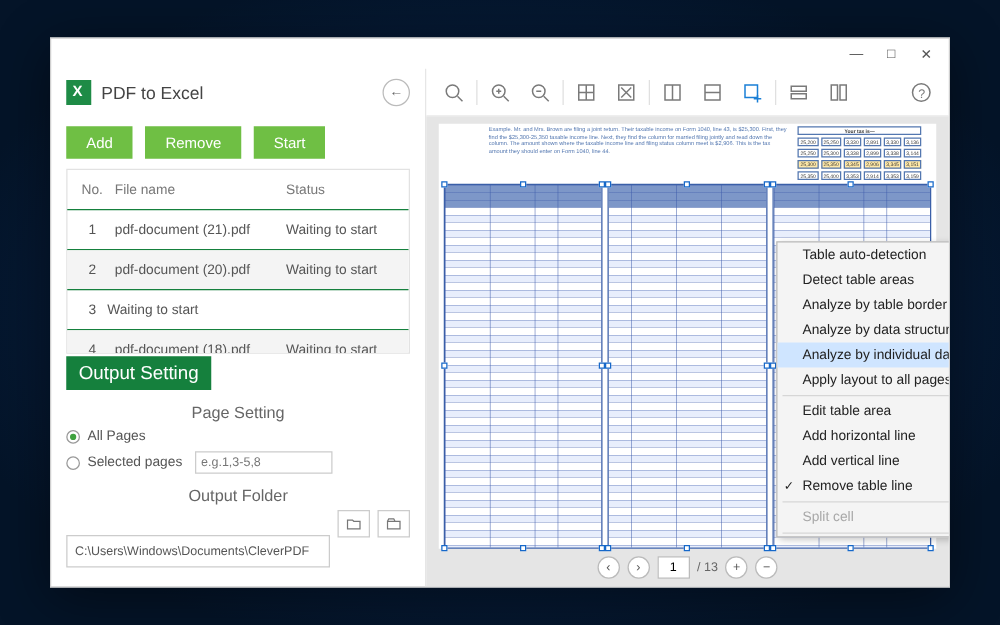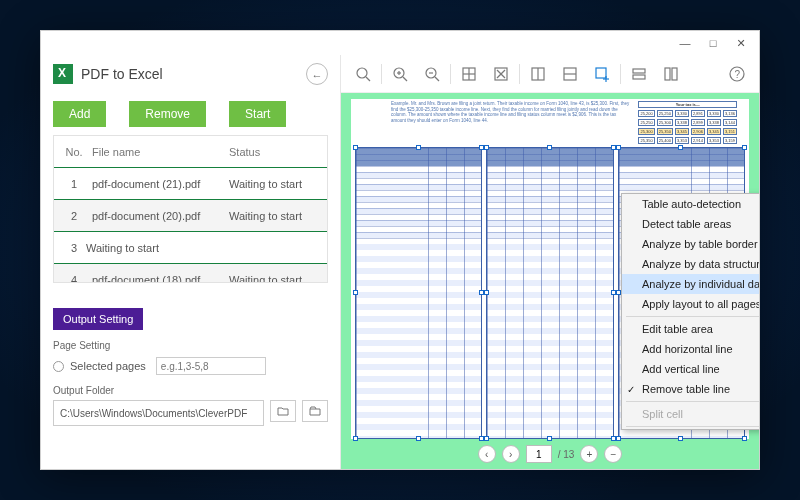--- a/index.html
+++ b/index.html
@@ -8,45 +8,45 @@
   .window { width: 720px; height: 440px; background: #fff; border: 1px solid #cfcfcf; box-shadow: 0 8px 40px rgba(0,0,0,.45); display: flex; flex-direction: column; }
   .titlebar { height: 24px; display: flex; justify-content: flex-end; align-items: center; padding: 0 4px; }
   .titlebar .tb-btn { width: 28px; height: 20px; display: flex; align-items: center; justify-content: center; font-size: 11px; color: #555; cursor: pointer; }
   .content { flex: 1; display: flex; min-height: 0; }
   .left { width: 300px; border-right: 1px solid #e6e6e6; display: flex; flex-direction: column; padding: 0 12px 12px 12px; }
   .brand { display: flex; align-items: center; height: 38px; gap: 8px; justify-content: flex-end; }
   .brand .logo { width: 20px; height: 20px; background: #1e8b46; position: relative; }
   .brand .logo::after { content: "X"; color:#fff; font-size:12px; font-weight:bold; position:absolute; left:5px; top:2px;}
   .brand .title { font-size: 14px; color: #444; }
   .brand .back { margin-left: auto; width: 22px; height: 22px; border: 1px solid #bbb; border-radius: 50%; display:flex; align-items:center; justify-content:center; font-size:11px; color:#666; cursor:pointer;}
-  .btnrow { display: flex; gap: 23px; margin: 8px 0; }
+  .btnrow { display: flex; gap: 10px; margin: 8px 0; }
   .btn { flex: none; background: #6fbf44; color: #fff; border: none; padding: 6px 16px; font-size: 12px; cursor: pointer; }
   .filelist { border: 1px solid #e2e2e2; height: 148px; overflow-y: auto; }
   .flhead, .flrow { display: flex; align-items: center; font-size: 11px; color: #555; padding: 0 8px; height: 32px; border-bottom: 1px solid #15803d; }
   .flhead { color:#777; font-weight:500; }
   .col-no { width: 24px; text-align: center; }
   .col-name { flex: 1; padding-left: 6px; }
   .col-status { width: 90px; }
   .flrow.alt { background: #f4f4f4; }
-  .out-btn { background:#4c1d95; color:#fff; border:none; padding:5px 10px; font-size:11px; margin-top:25px; align-self:flex-start; cursor:pointer; }
-  .section { margin-top: 10px; font-size: 10px; color:#666; }
+  .out-btn { background:#15803d; color:#fff; border:none; padding:5px 10px; font-size:15px; margin-top:2px; align-self:flex-start; cursor:pointer; }
+  .section { margin-top: 10px; font-size: 13px; color:#666;text-align:center; }
   .radio-row { display:flex; align-items:center; gap:6px; margin-top:6px; font-size:11px; color:#555; }
   .radio { width:11px; height:11px; border:1px solid #999; border-radius:50%; display:inline-flex; align-items:center; justify-content:center;}
   .radio.checked::after { content:""; width:5px; height:5px; background:#3fa23f; border-radius:50%; }
   .sp-input { margin-left:4px; border:1px solid #ccc; height:18px; width:110px; font-size:10px; padding:0 4px; color:#aaa; }
   .of-row { display:flex; gap:6px; margin-top:4px; }
-  .of-input { flex:1; border:1px solid #ccc; height:22px; font-size:10px; padding:12px 6px; color:#555; }
+  .of-input { flex:1; border:1px solid #ccc; height:22px; font-size:10px; padding:12px 6px; color:#555;margin-top:20px; }
   .of-btn { width:26px; height:22px; border:1px solid #ccc; background:#fff; display:flex; align-items:center; justify-content:center; font-size:11px; color:#666; cursor:pointer;}
   .right { flex:1; display:flex; flex-direction:column; min-width:0; }
   .toolbar { height:38px; display:flex; align-items:center; padding:0 8px; gap:4px; border-bottom:1px solid #eee; }
   .tool { width:28px; height:26px; display:flex; align-items:center; justify-content:center; cursor:pointer; }
   .tool svg { stroke:#7a7a7a; fill:none; stroke-width:1.2; }
   .tool.active svg { stroke:#1a7fd6; }
   .tool.sep { width:1px; height:20px; background:#e0e0e0; cursor:default; }
-  .preview { flex:1; position:relative; overflow:hidden; background:#86efac; }
+  .preview { flex:1; position:relative; overflow:hidden; background:#e5e5e5; }
   .doc { position:absolute; left:10px; right:10px; top:6px; bottom:30px; background:#fff; }
   .doc-top { position:absolute; left:40px; right:10px; top:0; height:44px; display:flex; gap:6px; }
   .doc-top .para { flex:1; font-size:4.5px; color:#5377b0; line-height:1.25; padding-top:2px; }
   .mini-table { font-size:4px; color:#333; }
   .mini-table td { border:0.5px solid #5377b0; padding:0 1px; }
   .bigtables { position:absolute; left:4px; right:4px; top:48px; bottom:0; display:flex; gap:4px; }
   .tcol { flex:1; border:1px solid #3a5fa8; position:relative; background:repeating-linear-gradient(to bottom, #e8eefc 0 6px, #fff 6px 12px); }
   .tcol .handle { position:absolute; width:5px; height:5px; border:1px solid #1668c9; background:#fff; }
   .h-tl{top:-3px;left:-3px;} .h-tr{top:-3px;right:-3px;} .h-bl{bottom:-3px;left:-3px;} .h-br{bottom:-3px;right:-3px;}
   .h-tm{top:-3px;left:50%;margin-left:-3px;} .h-bm{bottom:-3px;left:50%;margin-left:-3px;}
@@ -113,20 +113,24 @@
         <div class="flrow alt">
           <div class="col-no">4</div>
           <div class="col-name">pdf-document (18).pdf</div>
           <div class="col-status">Waiting to start</div>
         </div>
       </div>
 
       <button class="out-btn">Output Setting</button>
 
       <div class="section">Page Setting</div>
+      <div class="radio-row">
+        <span class="radio checked"></span>
+        <span>All Pages</span>
+      </div>
       <div class="radio-row">
         <span class="radio"></span>
         <span>Selected pages</span>
         <input class="sp-input" placeholder="e.g.1,3-5,8" style="">
       </div>
 
       <div class="section">Output Folder</div>
       <div class="of-row">
         <input class="of-input" value="C:\Users\Windows\Documents\CleverPDF" style="">
         <div class="of-btn">

